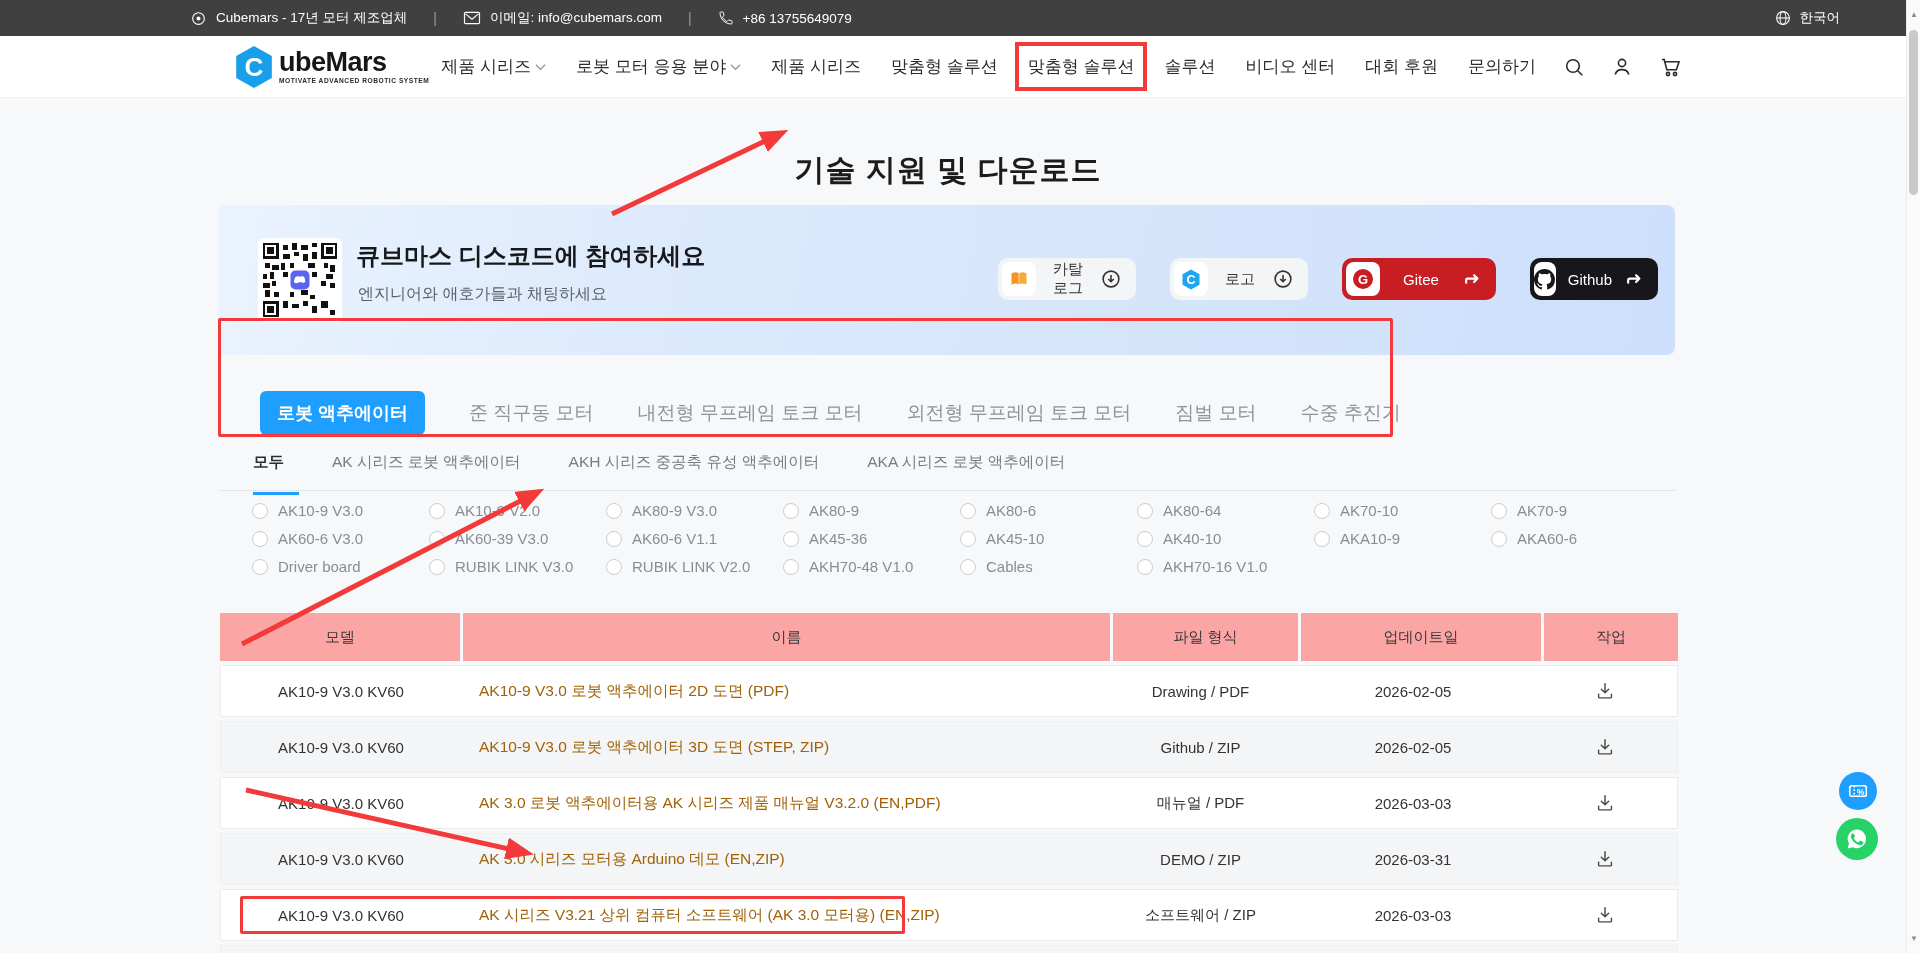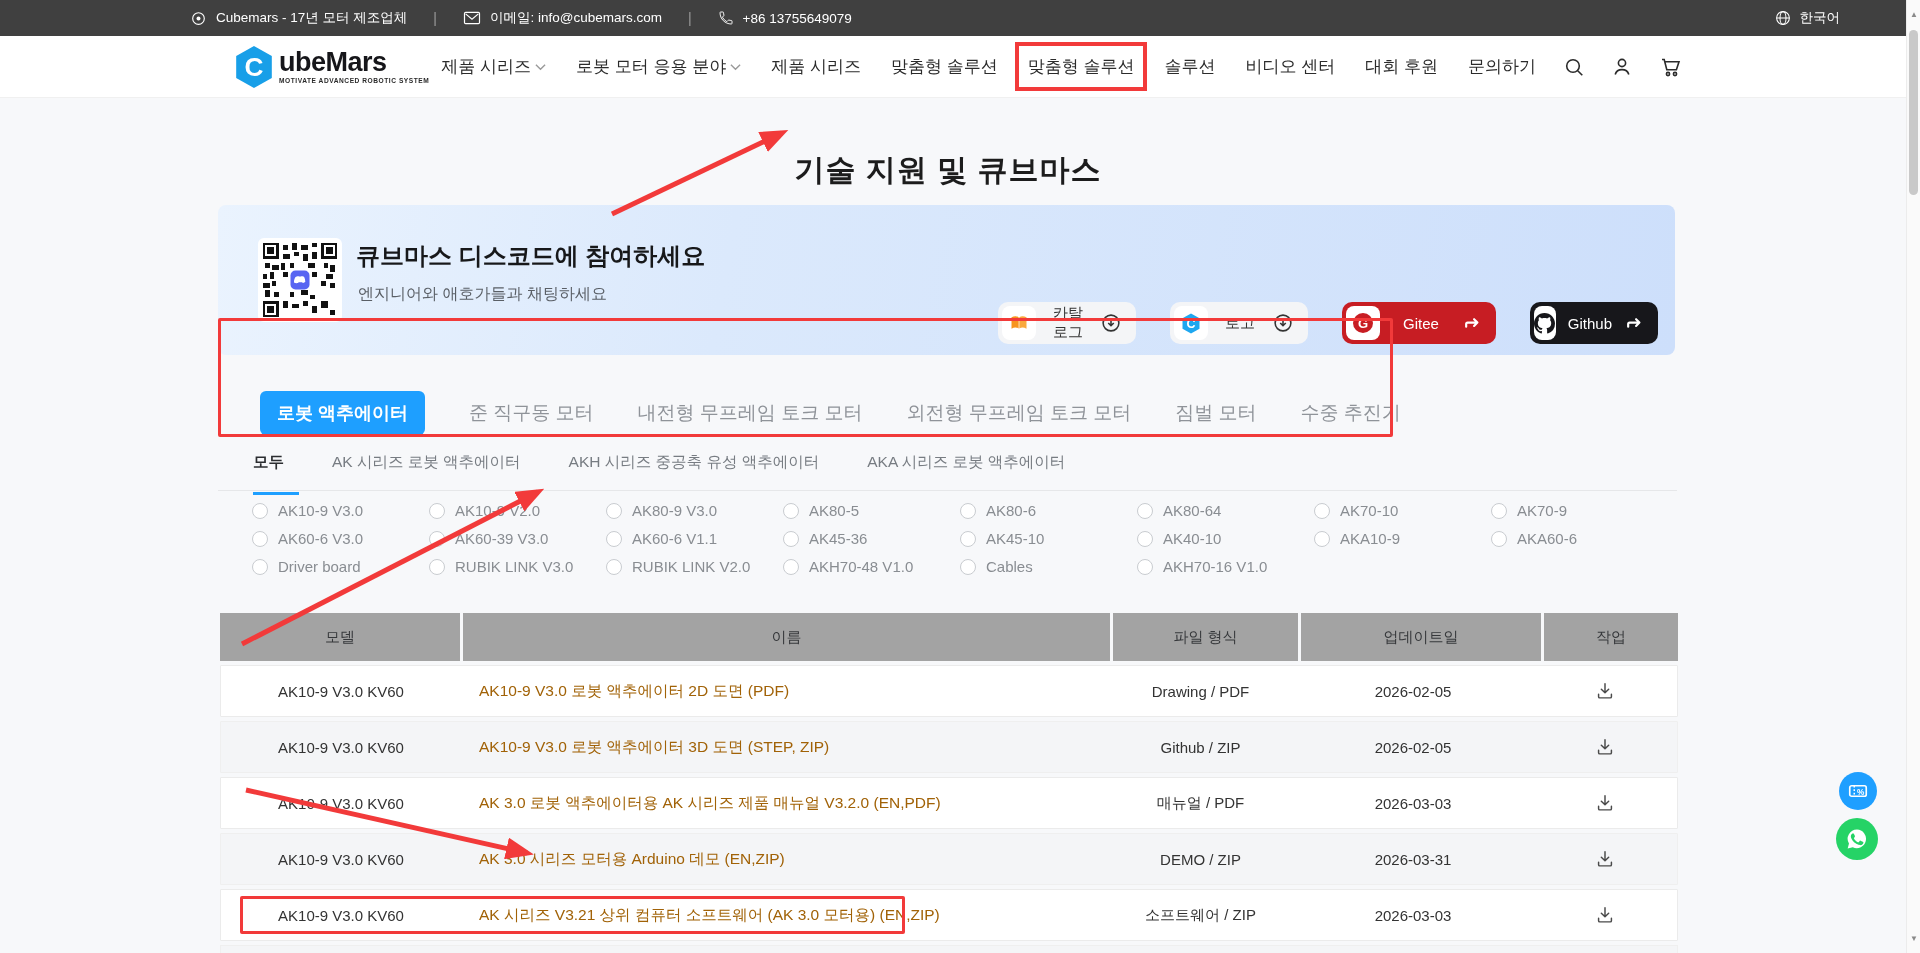--- a/index.html
+++ b/index.html
@@ -29,21 +29,21 @@
   .main { position:absolute; top:98px; left:0; width:1920px; height:855px; background:#f7f8fa; }
   .page-title { position:absolute; top:52px; left:0; width:1896px; text-align:center; font-size:30px; font-weight:600; color:#1c1c1c; letter-spacing:1px; }
 
   
   .banner { position:absolute; left:218px; top:107px; width:1457px; height:150px; border-radius:8px;
             background:linear-gradient(100deg,#eaf3fe 0%,#dbe9fc 35%,#cddffb 100%); }
   .qr-card { position:absolute; left:40px; top:33px; width:84px; height:84px; background:#fff; border-radius:6px; padding:5px; }
   .discord-badge { position:absolute; left:50%; top:50%; transform:translate(-50%,-50%); width:19px; height:19px; background:#5865f2; border-radius:5px; display:flex; align-items:center; justify-content:center; }
   .banner-h { position:absolute; left:138px; top:35px; font-size:24px; font-weight:700; color:#17181a; }
   .banner-s { position:absolute; left:140px; top:79px; font-size:16px; color:#5a5f66; }
-  .banner-btns { position:absolute; right:17px; top:53px; display:flex; gap:34px;margin-top:44px; }
+  .banner-btns { position:absolute; right:17px; top:53px; display:flex; gap:34px; }
   .bbtn { height:42px; border-radius:10px; display:flex; align-items:center; gap:12px; padding:4px 14px 4px 4px; cursor:pointer; font-size:15px; }
   .bbtn .chip { width:34px; height:34px; background:#fff; border-radius:8px; display:flex; align-items:center; justify-content:center; }
   .bbtn-light { background:#f4f5f7; color:#333; width:138px; }
   .bbtn-gitee { background:#c71d23; color:#fff; width:154px; }
   .bbtn-dark { background:#17171b; color:#fff; width:128px; }
   .bbtn .lbl { flex:1; text-align:center; }
   .gitee-g { width:20px; height:20px; border-radius:50%; background:#c71d23; color:#fff; font-weight:800; font-size:13px; display:flex; align-items:center; justify-content:center; }
 
   
   .cat-row { position:absolute; left:253px; top:293px; display:flex; align-items:center; gap:44px; }
@@ -58,21 +58,21 @@
   .subtab-line { position:absolute; left:218px; top:392px; width:1459px; height:1px; background:#e6e7e9; }
 
   
   .radio-grid { position:absolute; left:252px; top:404px; display:grid; grid-template-columns:repeat(8,177px); row-gap:11px; }
   .radio-item { display:flex; align-items:center; gap:10px; font-size:15px; color:#898d92; cursor:pointer; height:17px; }
   .radio-circle { width:16px; height:16px; border:1px solid #c9ccd0; border-radius:50%; background:#fff; flex:none; }
 
   
   .dl-table { position:absolute; left:220px; top:515px; width:1458px; }
   .thead { display:flex; gap:3px; height:48px; }
-  .th { background:#a3a3a3; display:flex; align-items:center; justify-content:center; font-size:15px; color:#36383b; }
+  .th { background:#fca5a5; display:flex; align-items:center; justify-content:center; font-size:15px; color:#36383b; }
   .trow { display:flex; height:52px; margin-top:4px; align-items:center; border-radius:1px; }
   .trow.white { background:#fff; border:1px solid #ebebeb; }
   .trow.gray { background:#f4f5f7; border:1px solid #efefef; }
   .td { display:flex; align-items:center; justify-content:center; font-size:15px; color:#333; }
   .c-model { width:240px; }
   .c-name { width:647px; justify-content:flex-start; padding-left:18px; }
   .c-type { width:185px; }
   .c-date { width:240px; }
   .c-action { flex:1; }
   .file-link { color:#a16207; font-size:15.5px; text-decoration:none; cursor:pointer; }
@@ -211,21 +211,21 @@
           <path d="M3.5 4.5h2.2l2.6 10.2h9.6l2.6-8H7"></path>
           <circle cx="9.5" cy="19" r="1.6"></circle>
           <circle cx="16.5" cy="19" r="1.6"></circle>
         </svg>
     </span>
   </div>
 </div>
 
 <div class="main">
 
-  <div class="page-title">기술 지원 및 큐브마스</div>
+  <div class="page-title">기술 지원 및 다운로드</div>
 
   <div class="banner">
     <div class="qr-card">
       <svg width="74" height="74" viewBox="0 0 33 33" shape-rendering="crispEdges">
         <rect width="33" height="33" fill="#fff"></rect>
         <g fill="#111">
           <rect x="0" y="0" width="7" height="7"></rect>
             <rect x="26" y="0" width="7" height="7"></rect>
             <rect x="0" y="26" width="7" height="7"></rect>
           <rect x="9" y="1" width="2" height="2"></rect>
@@ -370,21 +370,21 @@
     <label class="radio-item">
         <span class="radio-circle"></span>
         <span>AK10-9 V2.0</span>
       </label>
     <label class="radio-item">
         <span class="radio-circle"></span>
         <span>AK80-9 V3.0</span>
       </label>
     <label class="radio-item">
         <span class="radio-circle"></span>
-        <span>AK80-5</span>
+        <span>AK80-9</span>
       </label>
     <label class="radio-item">
         <span class="radio-circle"></span>
         <span>AK80-6</span>
       </label>
     <label class="radio-item">
         <span class="radio-circle"></span>
         <span>AK80-64</span>
       </label>
     <label class="radio-item">

